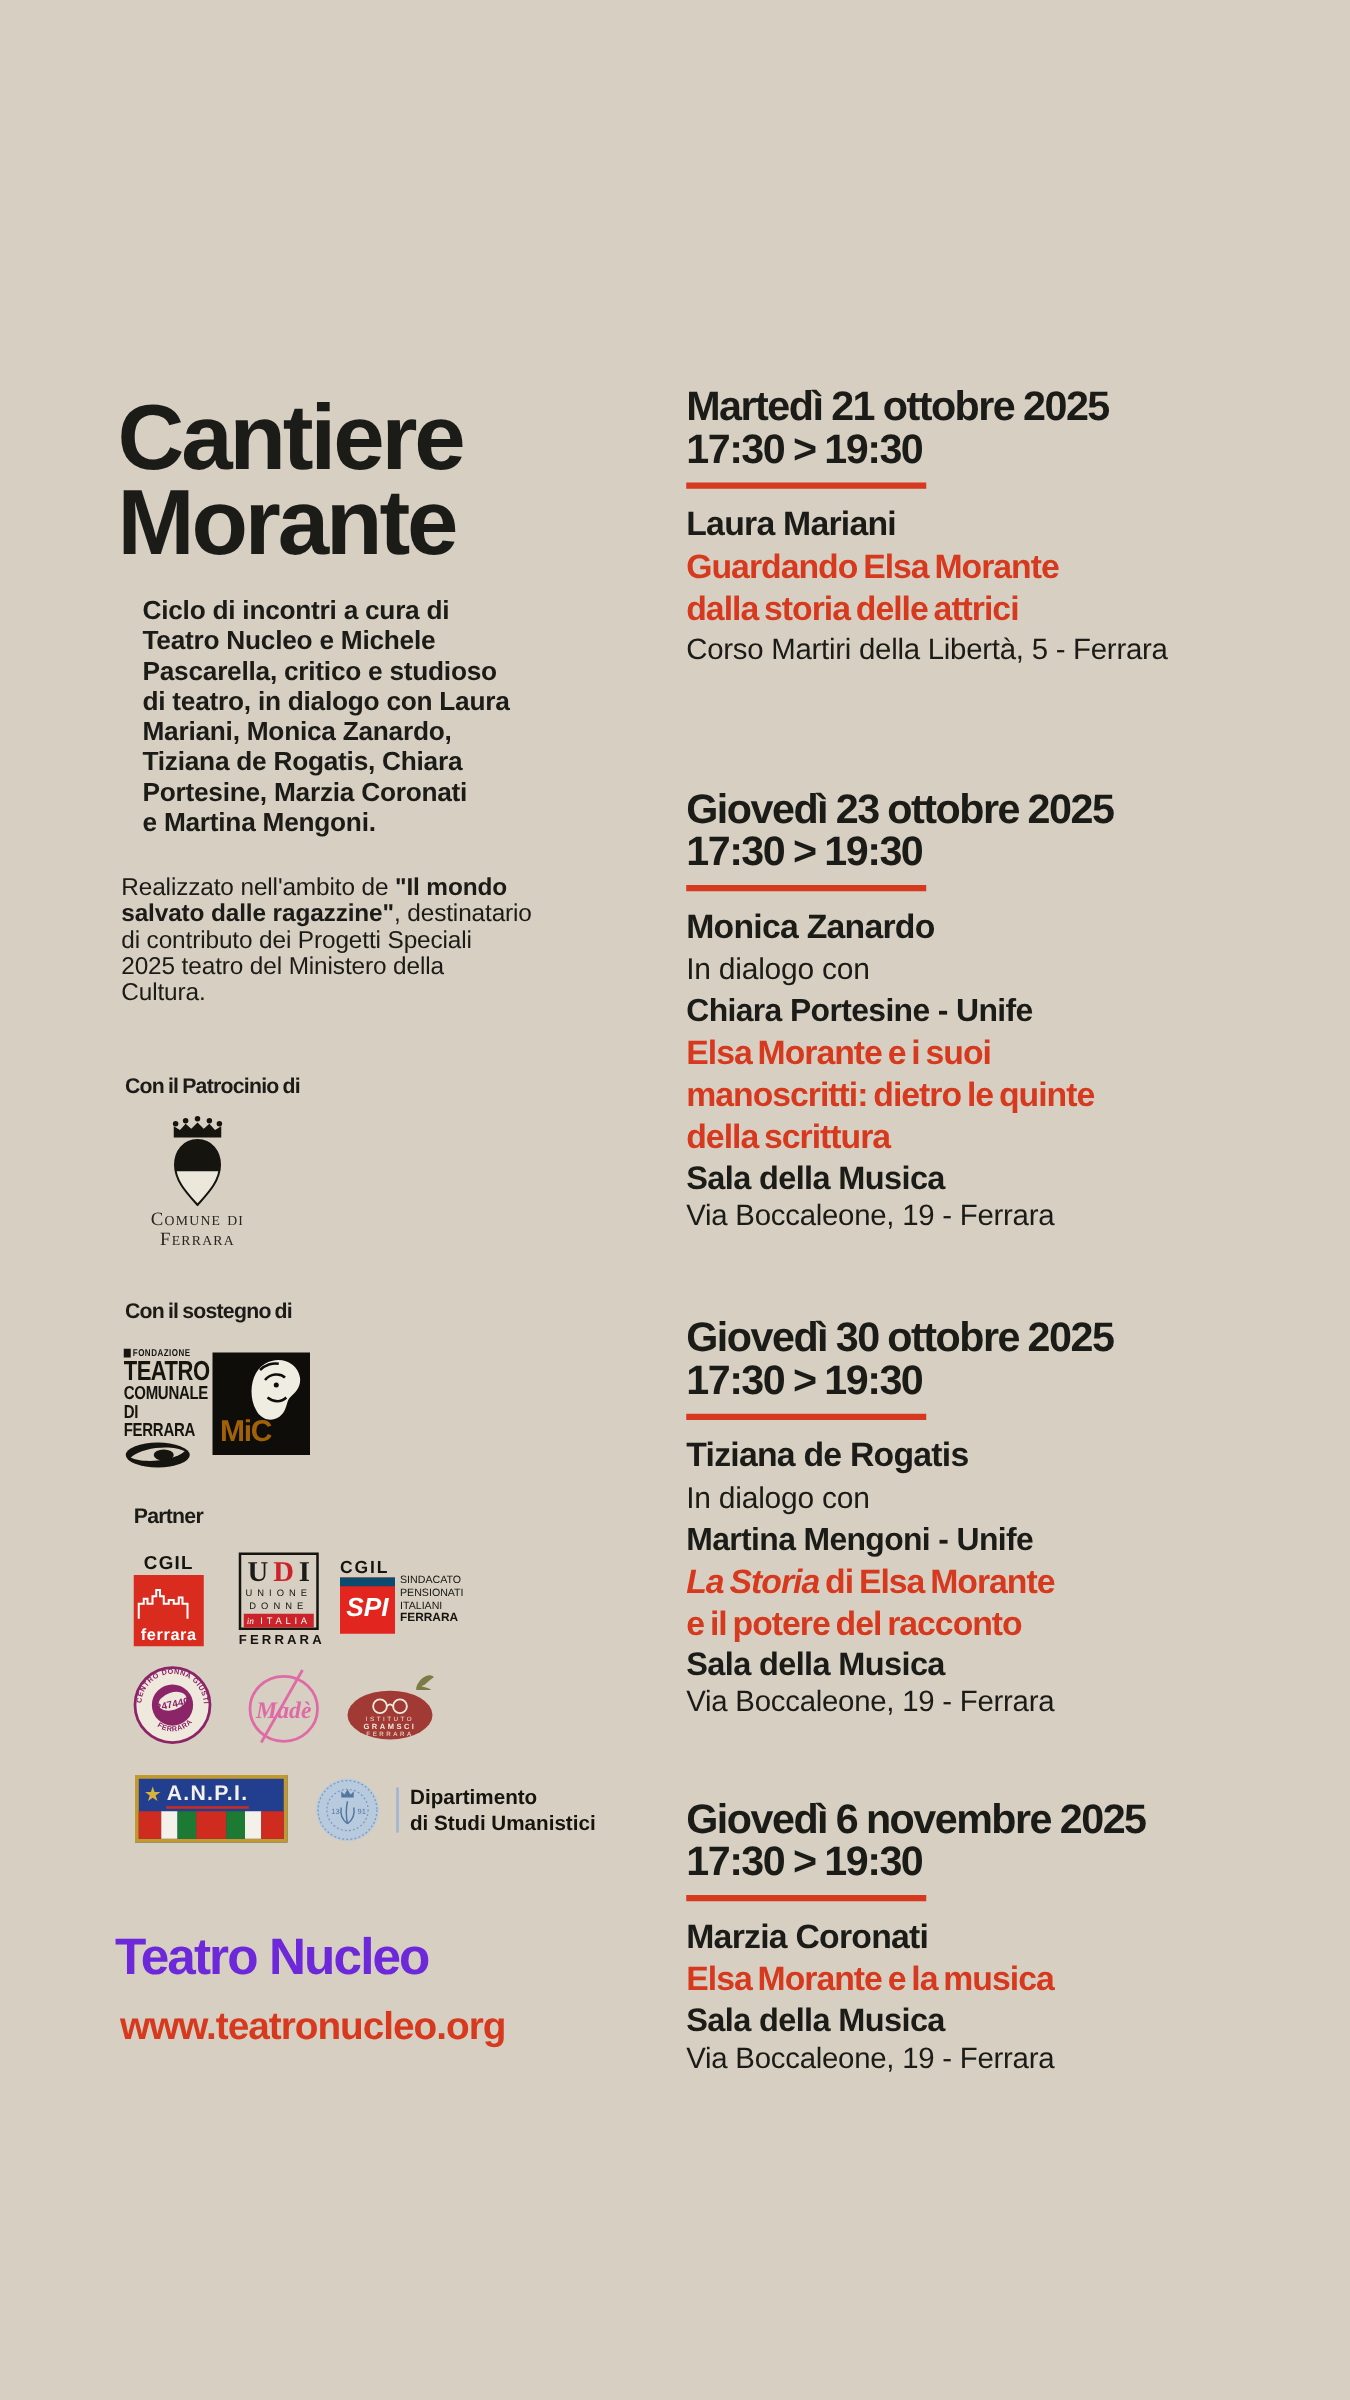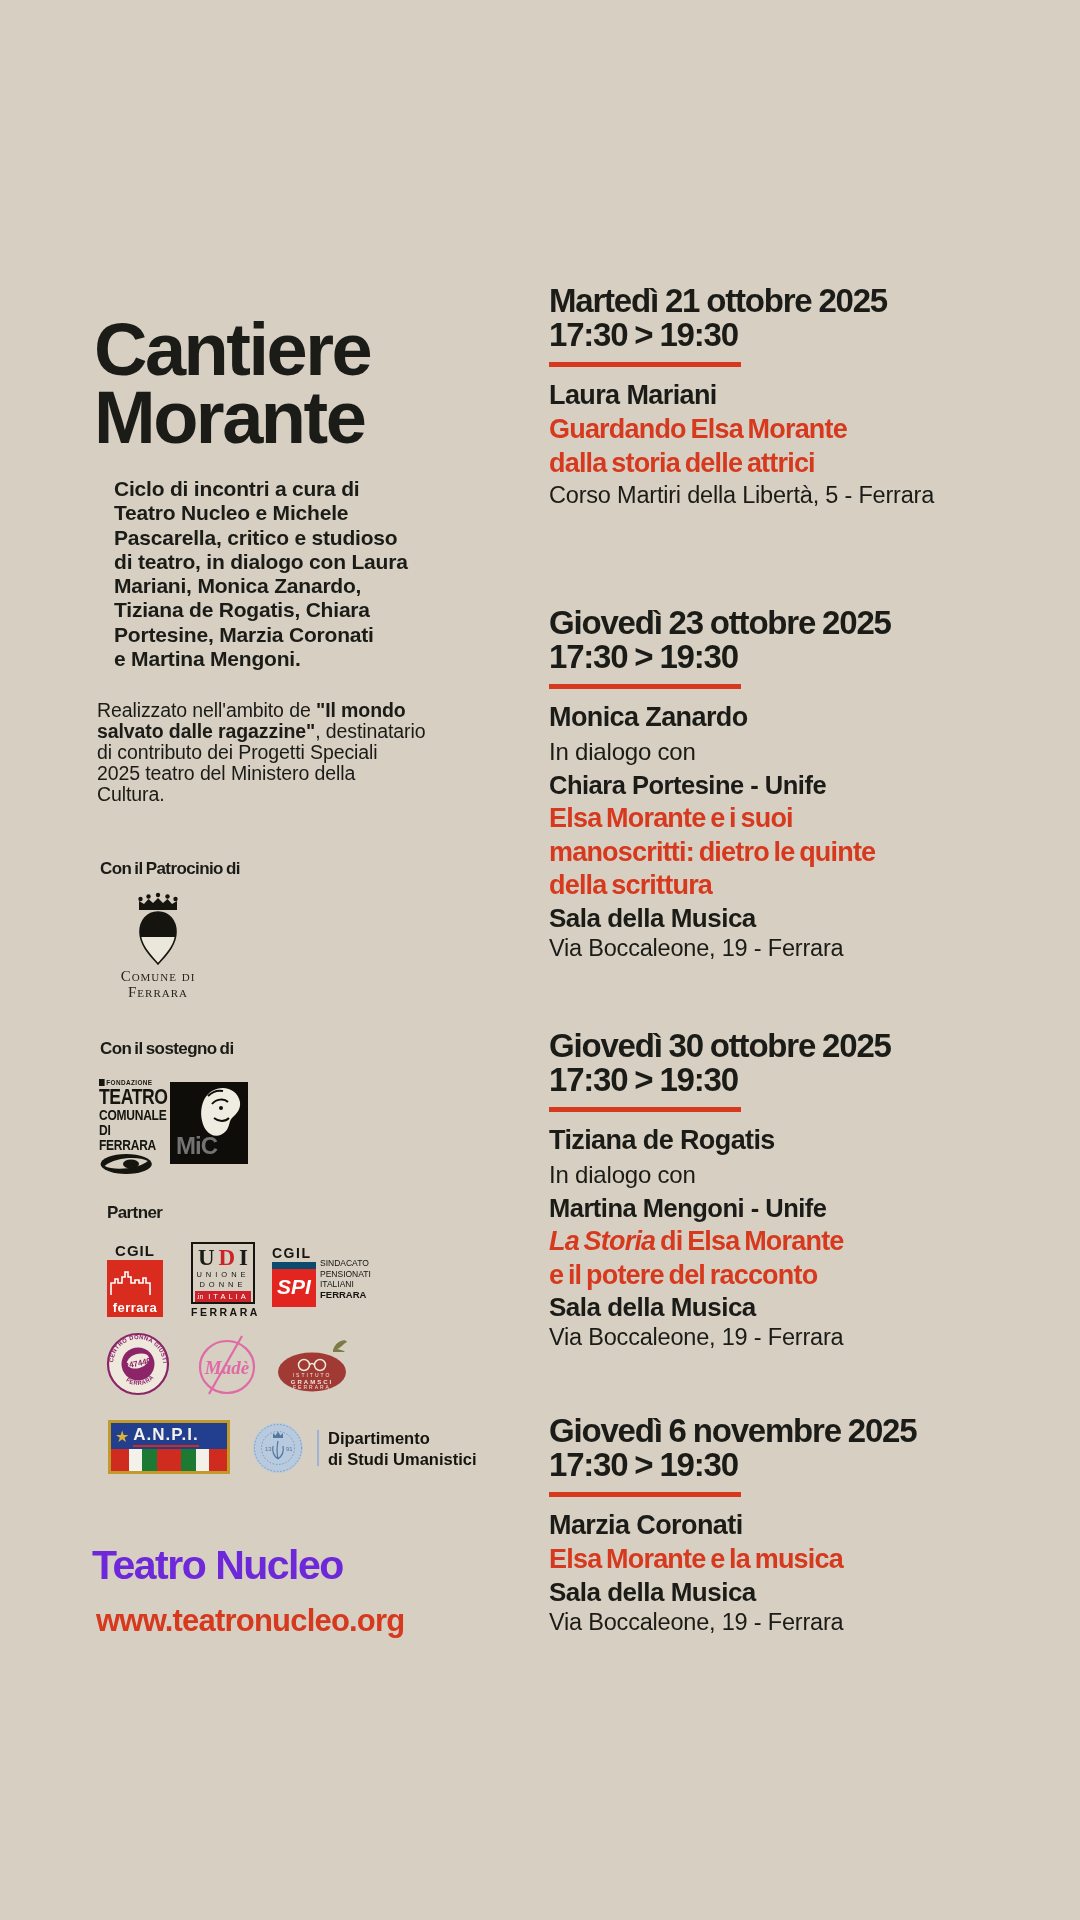--- a/index.html
+++ b/index.html
@@ -25,21 +25,21 @@
   
   .fnd{left:99px;top:1078px;width:80px;transform:scaleX(.8);transform-origin:left top;
        font-weight:700;color:#15140f;}
   .fnd-over{display:flex;align-items:center;gap:2px;font-size:8px;letter-spacing:.5px;}
   .fnd-sq{width:7px;height:7px;background:#15140f;display:inline-block;}
   .fnd-l1{font-size:22px;line-height:20px;letter-spacing:-.5px;}
   .fnd-l2{font-size:15px;line-height:15px;letter-spacing:-.3px;}
   .fnd-l3{font-size:15px;line-height:15px;letter-spacing:-.3px;}
 
   .mic{left:170px;top:1082px;width:78px;height:82px;background:#0e0d0a;position:absolute;}
-  .mic-label{position:absolute;left:6px;bottom:4px;color:#737373;font-weight:700;
+  .mic-label{position:absolute;left:6px;bottom:4px;color:#a16207;font-weight:700;
              font-size:24px;letter-spacing:-1px;}
 
   
   .cgil{left:107px;top:1242px;width:56px;text-align:center;}
   .cgil-top{font-weight:700;font-size:15px;letter-spacing:1px;color:#15140f;}
   .cgil-box{margin-top:1px;width:56px;height:57px;background:#da2c1e;position:relative;}
   .cgil-bottom{position:absolute;left:0;right:0;bottom:2px;color:#fff;font-weight:700;
                font-size:13px;letter-spacing:.5px;}
   .udi{left:191px;top:1242px;width:64px;text-align:center;}
   .udi-frame{border:2px solid #15140f;padding:2px 2px 0 2px;}
@@ -72,21 +72,21 @@
   .anpi-stripes{height:22px;display:flex;}
   .anpi-stripes i{display:block;height:100%;}
   .dept-divider{left:317px;top:1430px;width:2px;height:36px;background:#9db4d2;}
   .dept{left:328px;top:1428px;font-size:16.5px;line-height:21px;font-weight:700;color:#15140f;}
 
   .brand-footer{left:92px;top:1542px;font-size:41px;font-weight:700;letter-spacing:-1.5px;color:#6d28d9;}
   .website{left:96px;top:1603px;font-size:31px;font-weight:700;letter-spacing:-0.8px;
            color:#d6391d;text-decoration:none;display:block;}
 
   
-  .event{position:absolute;left:549px;width:500px;}
+  .event{position:absolute;left:549px;width:500px;margin-top:24px;}
   .event-date,.event-time{font-size:33px;line-height:34px;font-weight:700;
                           letter-spacing:-1.2px;word-spacing:-1px;}
   .event-rule{width:192px;height:5px;background:#d6391d;margin:10px 0 11px 0;}
   .speaker{font-size:27px;line-height:35px;font-weight:700;letter-spacing:-0.6px;}
   .dialog-label{font-size:24px;line-height:33.5px;letter-spacing:-0.2px;}
   .dialog-name{font-size:25.5px;line-height:33.5px;font-weight:700;letter-spacing:-0.5px;}
   .event-title{font-size:27px;line-height:33.5px;font-weight:700;color:#d6391d;
                letter-spacing:-0.8px;word-spacing:-2px;white-space:pre-line;}
   .event-title em{font-style:italic;}
   .venue{font-size:26px;line-height:30px;font-weight:700;letter-spacing:-0.5px;}

